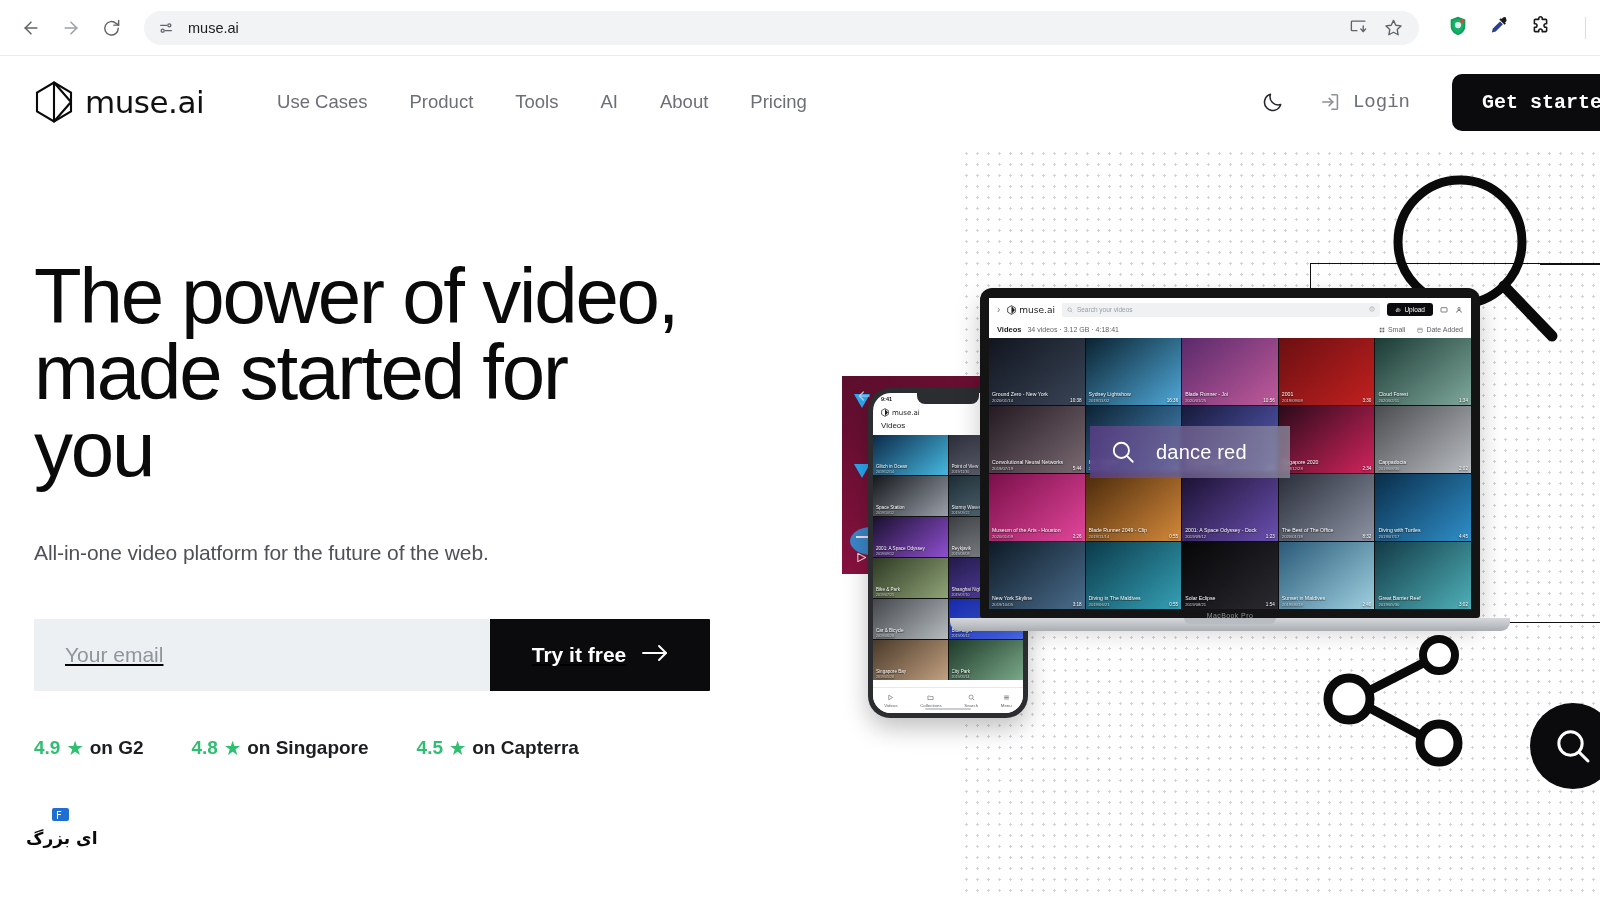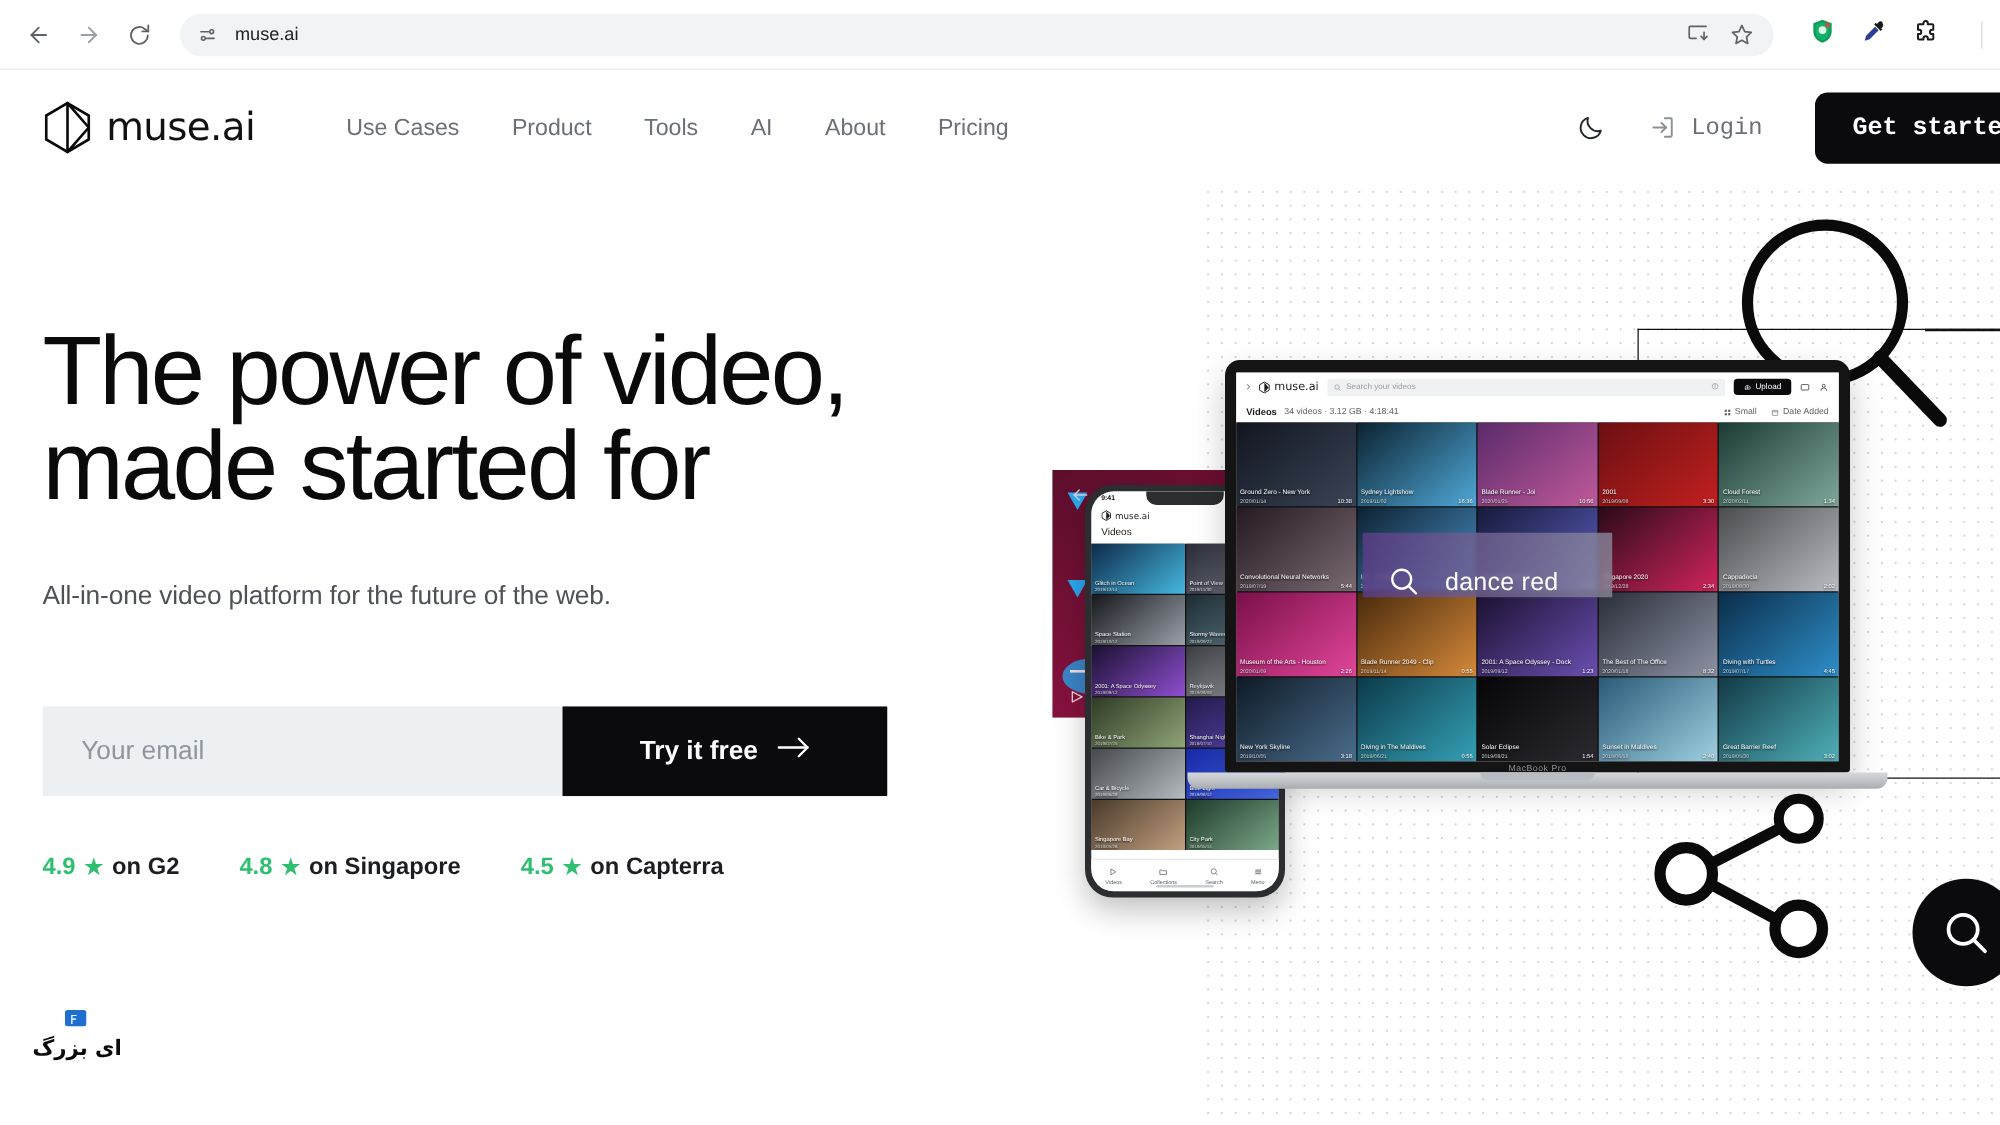--- a/index.html
+++ b/index.html
@@ -120,40 +120,41 @@
     font-weight: 400;
     max-width: 780px;
   }
   .sub {
     margin-top: 54px;
     font-size: 21px;
     color: #4e5257;
     letter-spacing: -0.1px;
   }
   .email-form {
-    margin-top: 76px;
+    margin-top: 54px;
     display: flex;
     width: 676px;
     height: 72px;
     border-radius: 1px;
     overflow: hidden;
+    text-decoration: underline;
   }
   .email-input {
     flex: 1;
     background: #edf0f2;
     border: none;
     outline: none;
     font-size: 21px;
     color: #3a3d42;
     padding: 0 31px;
     font-family: "Liberation Sans", sans-serif;
   }
   .email-input::placeholder { color: #90959c; }
   .submit-btn {
-    width: 260px;
+    width: 220px;
     background: #0b0b0d;
     color: #fff;
     font-size: 21px;
     font-weight: bold;
     border: none;
     display:flex; align-items:center; justify-content:center; gap: 16px;
     font-family: "Liberation Sans", sans-serif;
     cursor: pointer;
   }
   .ratings { margin-top: 46px; display:flex; gap: 48px; font-weight: bold; }
@@ -218,21 +219,21 @@
   .vctrl {
     position:absolute; left:14px; bottom:8px;
     display:flex; align-items:center; gap: 9px;
     color:#f3dde3; font-size: 12.5px; font-weight: bold;
   }
   .search-pill {
     position: absolute;
     left: 250px; top: 278px;
     width: 200px; height: 52px;
     background: linear-gradient(90deg, rgba(92,62,136,.82), rgba(140,140,158,.78));
-    display:flex; align-items:flex-end; gap: 20px;
+    display:flex; align-items:center; gap: 20px;
     padding: 0 20px;
     z-index: 6;
     backdrop-filter: blur(2px);
   }
   .search-pill .txt { color:#fff; font-size: 20px; letter-spacing:.2px; white-space:nowrap;}
 
   
   .big-glass { position:absolute; left: 540px; top: 22px; z-index:2; }
   .share-icon { position:absolute; left: 475px; top: 483px; z-index: 5; }
   .black-circle {
@@ -453,20 +454,21 @@
     <div class="cta-btn">Get started</div>
   </div>
 </div>
 
 <div class="hero">
 
   <div class="hero-left">
     <h1 class="headline">
       <span>The power of video,</span><br>
       <span>made started for</span><br>
+      <span>you</span>
     </h1>
 
     <div class="sub">All-in-one video platform for the future of the web.</div>
 
     <div class="email-form">
       <input class="email-input" type="text" placeholder="Your email" style="">
       <button class="submit-btn">
         <span>Try it free</span>
         <span>
           <svg width="26" height="18" viewBox="0 0 26 18" fill="none" stroke="#fff" stroke-width="1.9" stroke-linecap="round" stroke-linejoin="round">

